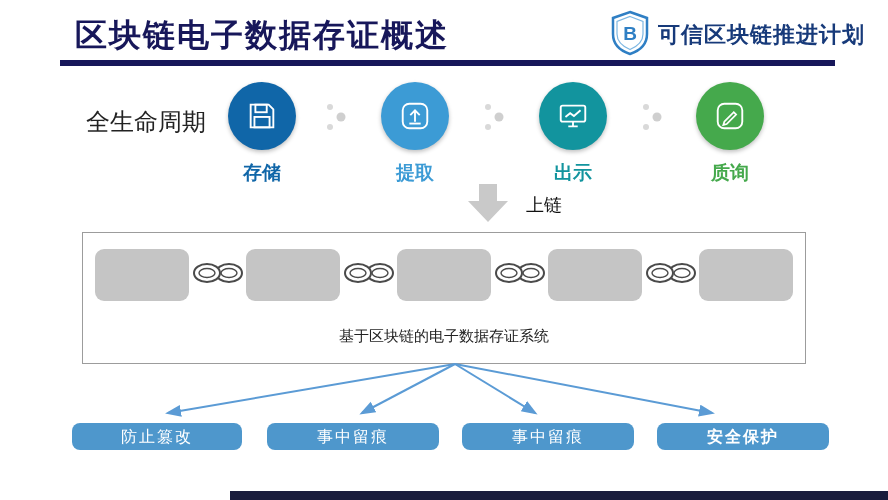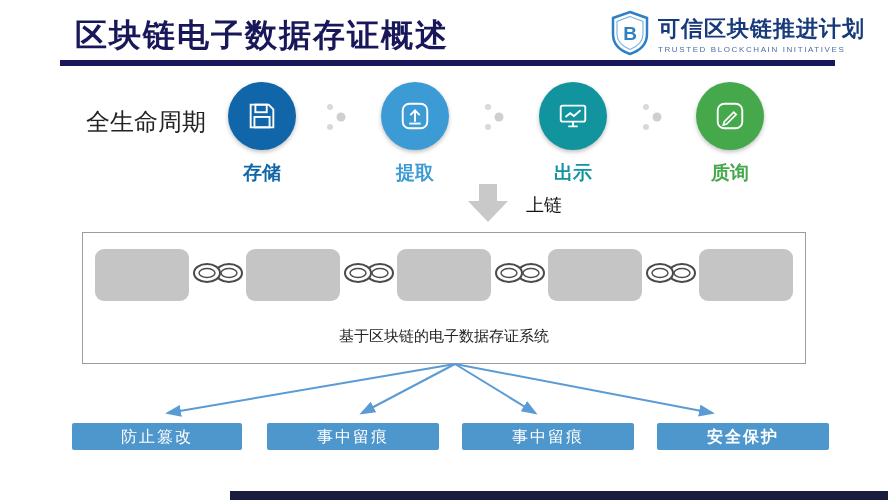--- a/index.html
+++ b/index.html
@@ -38,21 +38,21 @@
   }
   .blocks{display:flex;align-items:center;justify-content:space-between;padding:16px 12px 0 12px;}
   .block{width:94px;height:52px;background:#c5c5c5;border-radius:9px;flex:none;}
   .chain-link{flex:none;margin:0 -8px;position:relative;z-index:2;}
   .box-caption{position:absolute;left:0;right:0;top:94px;text-align:center;font-size:15px;color:#222;}
   
   .fan{position:absolute;left:0;top:362px;}
   
   .feature{
     position:absolute;top:423px;height:27px;line-height:27px;text-align:center;
-    color:#fff;font-size:16px;border-radius:2px;letter-spacing:2px;
+    color:#fff;font-size:16px;border-radius:8px;letter-spacing:2px;
   }
   .f1{left:72px;width:170px;}
   .f2{left:267px;width:172px;}
   .f3{left:462px;width:172px;}
   .f4{left:657px;width:172px;font-weight:bold;}
   
   .bottom-bar{position:absolute;left:230px;top:491px;width:658px;height:9px;background:#191c3c;}
 </style>
 </head>
 <body>
@@ -64,21 +64,20 @@
   <div class="logo">
     <span>
       <svg width="40" height="46" viewBox="0 0 40 46">
         <path d="M20 2 L37 8 V24 C37 35 29 41 20 44 C11 41 3 35 3 24 V8 Z" fill="#ffffff" stroke="#2f7fc4" stroke-width="2.5"></path>
         <path d="M20 6.5 L33 11.5 V24 C33 32 27 36.5 20 39.5 C13 36.5 7 32 7 24 V11.5 Z" fill="none" stroke="#7db7e2" stroke-width="1.2"></path>
         <text x="20" y="30" text-anchor="middle" font-size="19" font-weight="bold" fill="#2f7fc4" font-family="Liberation Sans, DejaVu Sans, sans-serif">B</text>
       </svg>
     </span>
     <span class="logo-text">
       <span class="logo-title">可信区块链推进计划</span>
-      <span class="logo-sub">TRUSTED BLOCKCHAIN INITIATIVES</span>
     </span>
   </div>
 
   <div class="rule"></div>
 
   <div class="lifecycle-label">全生命周期</div>
 
   <div class="step" style="left:200px;">
     <div class="circle" style="background: rgb(16, 102, 168);">
       <svg width="34" height="34" viewBox="0 0 36 36">

